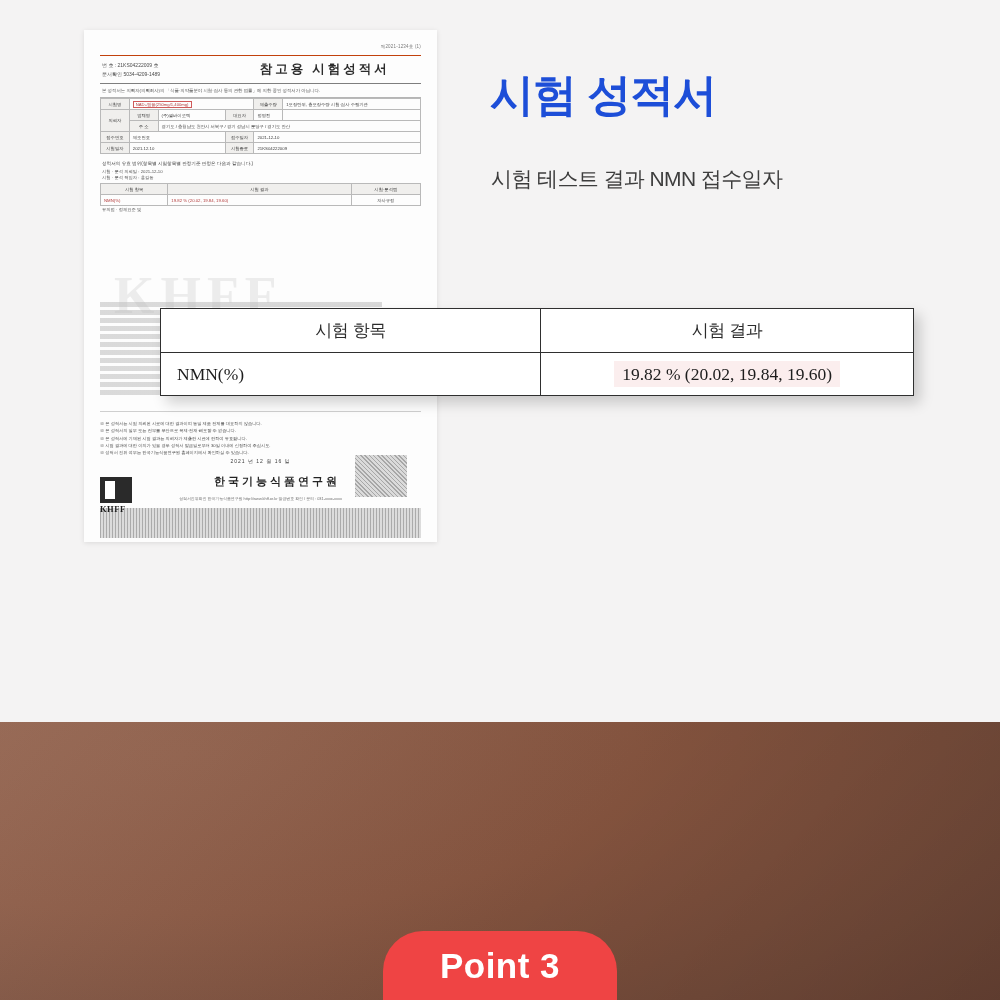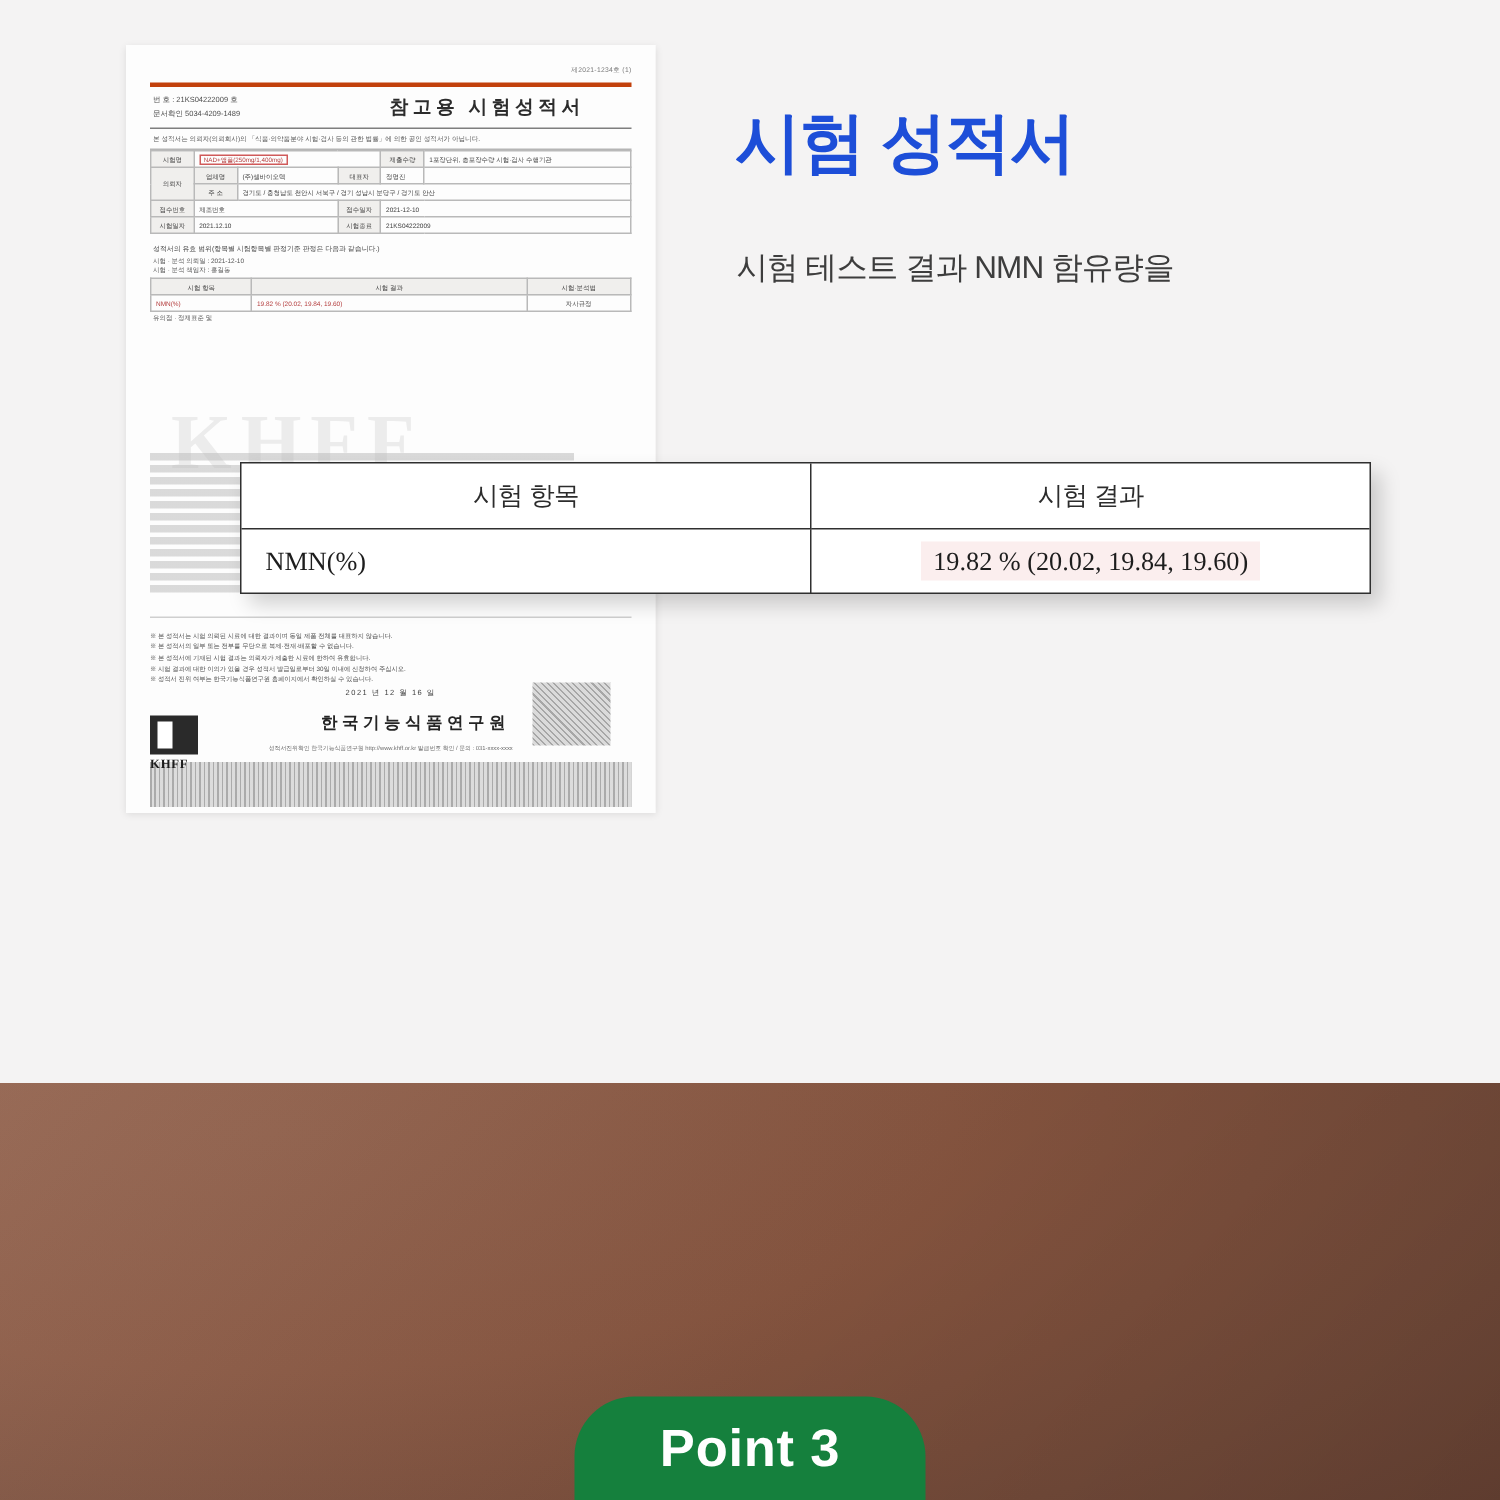--- a/index.html
+++ b/index.html
@@ -45,21 +45,21 @@
   .cert-topnum {
     text-align: right;
     font-size: 4.5px;
     color: #7a7a7a;
     letter-spacing: .2px;
     margin-bottom: 6px;
   }
   .cert-header {
     display: flex;
     align-items: flex-start;
-    border-top: 3px solid #c2410c;
+    border-top: 1px solid #c2410c;
     border-bottom: 1px solid #7e7e7e;
     padding: 5px 0;
   }
   .cert-header-left {
     width: 40%;
     font-size: 5px;
     line-height: 1.7;
     color: #4c4c4c;
     padding-left: 2px;
   }
@@ -299,21 +299,21 @@
   .bottom-section::after {
     content: "";
     position: absolute;
     inset: 0;
     background: linear-gradient(135deg, rgba(255,255,255,0.10) 0%, rgba(0,0,0,0.06) 55%, rgba(0,0,0,0.18) 100%);
   }
   .point-pill {
     position: absolute;
     left: 383px; top: 931px;
     width: 234px; height: 69px;
-    background: #15803d;
+    background: #ef4444;
     border-radius: 40px 40px 0 0;
     display: flex;
     align-items: center;
     justify-content: center;
     z-index: 3;
   }
   .point-pill span {
     font-size: 35px;
     font-weight: 700;
     color: #ffffff;
@@ -434,21 +434,21 @@
         <div class="khff-logo">
           <div class="sq"></div>
           <div class="txt">KHFF</div>
         </div>
 
       </div>
     </div>
 
     <h1 class="headline">시험 성적서</h1>
     <div class="subline">
-      <div>시험 테스트 결과 NMN 함유량을</div>
+      <div>시험 테스트 결과 NMN 접수일자</div>
     </div>
 
     <div class="result-card">
       <table>
         <tbody>
             <tr>
           <th class="c1">시험 항목</th>
           <th>시험 결과</th>
         </tr>
         <tr>

